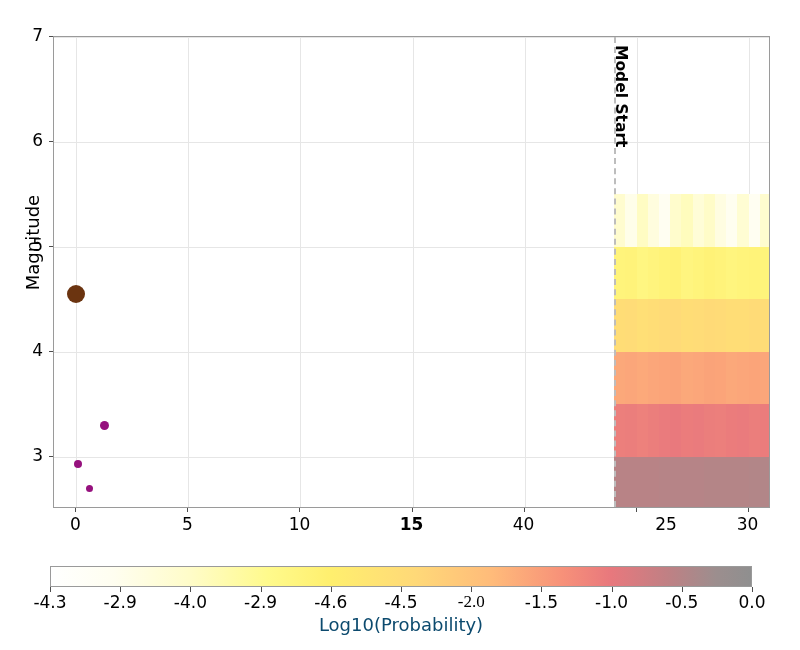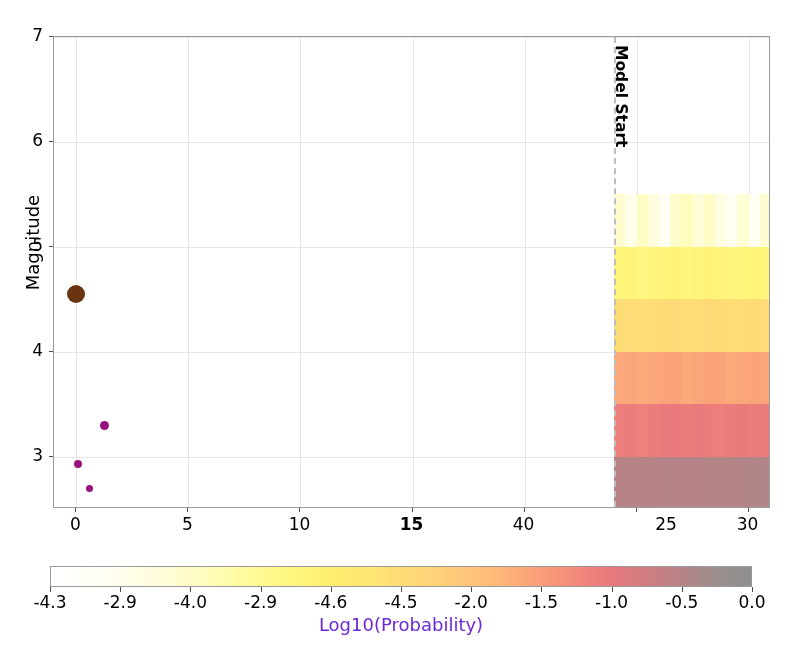--- a/index.html
+++ b/index.html
@@ -93,21 +93,21 @@
       #f79179 73%,
       #e8787d 80%,
       #c08084 88%,
       #9c8e8e 95%,
       #8f8f8f 100%);
   }
   .cb-tick{position:absolute;width:1px;height:5px;background:#4d4d4d;}
   .cb-ticklabel{position:absolute;text-align:center;font-size:17px;color:#000;}
   #cb-label{
     position:absolute;left:50px;top:614px;width:702px;
-    text-align:center;font-size:18px;color:#6d28d9;
+    text-align:center;font-size:18px;color:#0c4a6e;
   }
 </style>
 </head>
 <body>
 
 <div id="figure">
 
 
   <div id="plot-area">
     <div id="gridlines-h">
@@ -274,21 +274,21 @@
         <div class="cb-ticklabel" style="left: 85.2px; top: 592px; width: 70px;">-2.9</div>
         <div class="cb-tick" style="left: 190.4px; top: 587px;"></div>
         <div class="cb-ticklabel" style="left: 155.4px; top: 592px; width: 70px;">-4.0</div>
         <div class="cb-tick" style="left: 260.6px; top: 587px;"></div>
         <div class="cb-ticklabel" style="left: 225.6px; top: 592px; width: 70px;">-2.9</div>
         <div class="cb-tick" style="left: 330.8px; top: 587px;"></div>
         <div class="cb-ticklabel" style="left: 295.8px; top: 592px; width: 70px;">-4.6</div>
         <div class="cb-tick" style="left: 401px; top: 587px;"></div>
         <div class="cb-ticklabel" style="left: 366px; top: 592px; width: 70px;">-4.5</div>
         <div class="cb-tick" style="left: 471.2px; top: 587px;"></div>
-        <div class="cb-ticklabel" style="left: 436.2px; top: 592px; width: 70px;">-2.0</div>
+        <div class="cb-ticklabel" style="left: 436.2px; top: 592px; width: 70px; font-family: Liberation Serif, serif;">-2.0</div>
         <div class="cb-tick" style="left: 541.4px; top: 587px;"></div>
         <div class="cb-ticklabel" style="left: 506.4px; top: 592px; width: 70px;">-1.5</div>
         <div class="cb-tick" style="left: 611.6px; top: 587px;"></div>
         <div class="cb-ticklabel" style="left: 576.6px; top: 592px; width: 70px;">-1.0</div>
         <div class="cb-tick" style="left: 681.8px; top: 587px;"></div>
         <div class="cb-ticklabel" style="left: 646.8px; top: 592px; width: 70px;">-0.5</div>
         <div class="cb-tick" style="left: 752px; top: 587px;"></div>
         <div class="cb-ticklabel" style="left: 717px; top: 592px; width: 70px;">0.0</div>
       </div>
     <div id="cb-label">Log10(Probability)</div>

